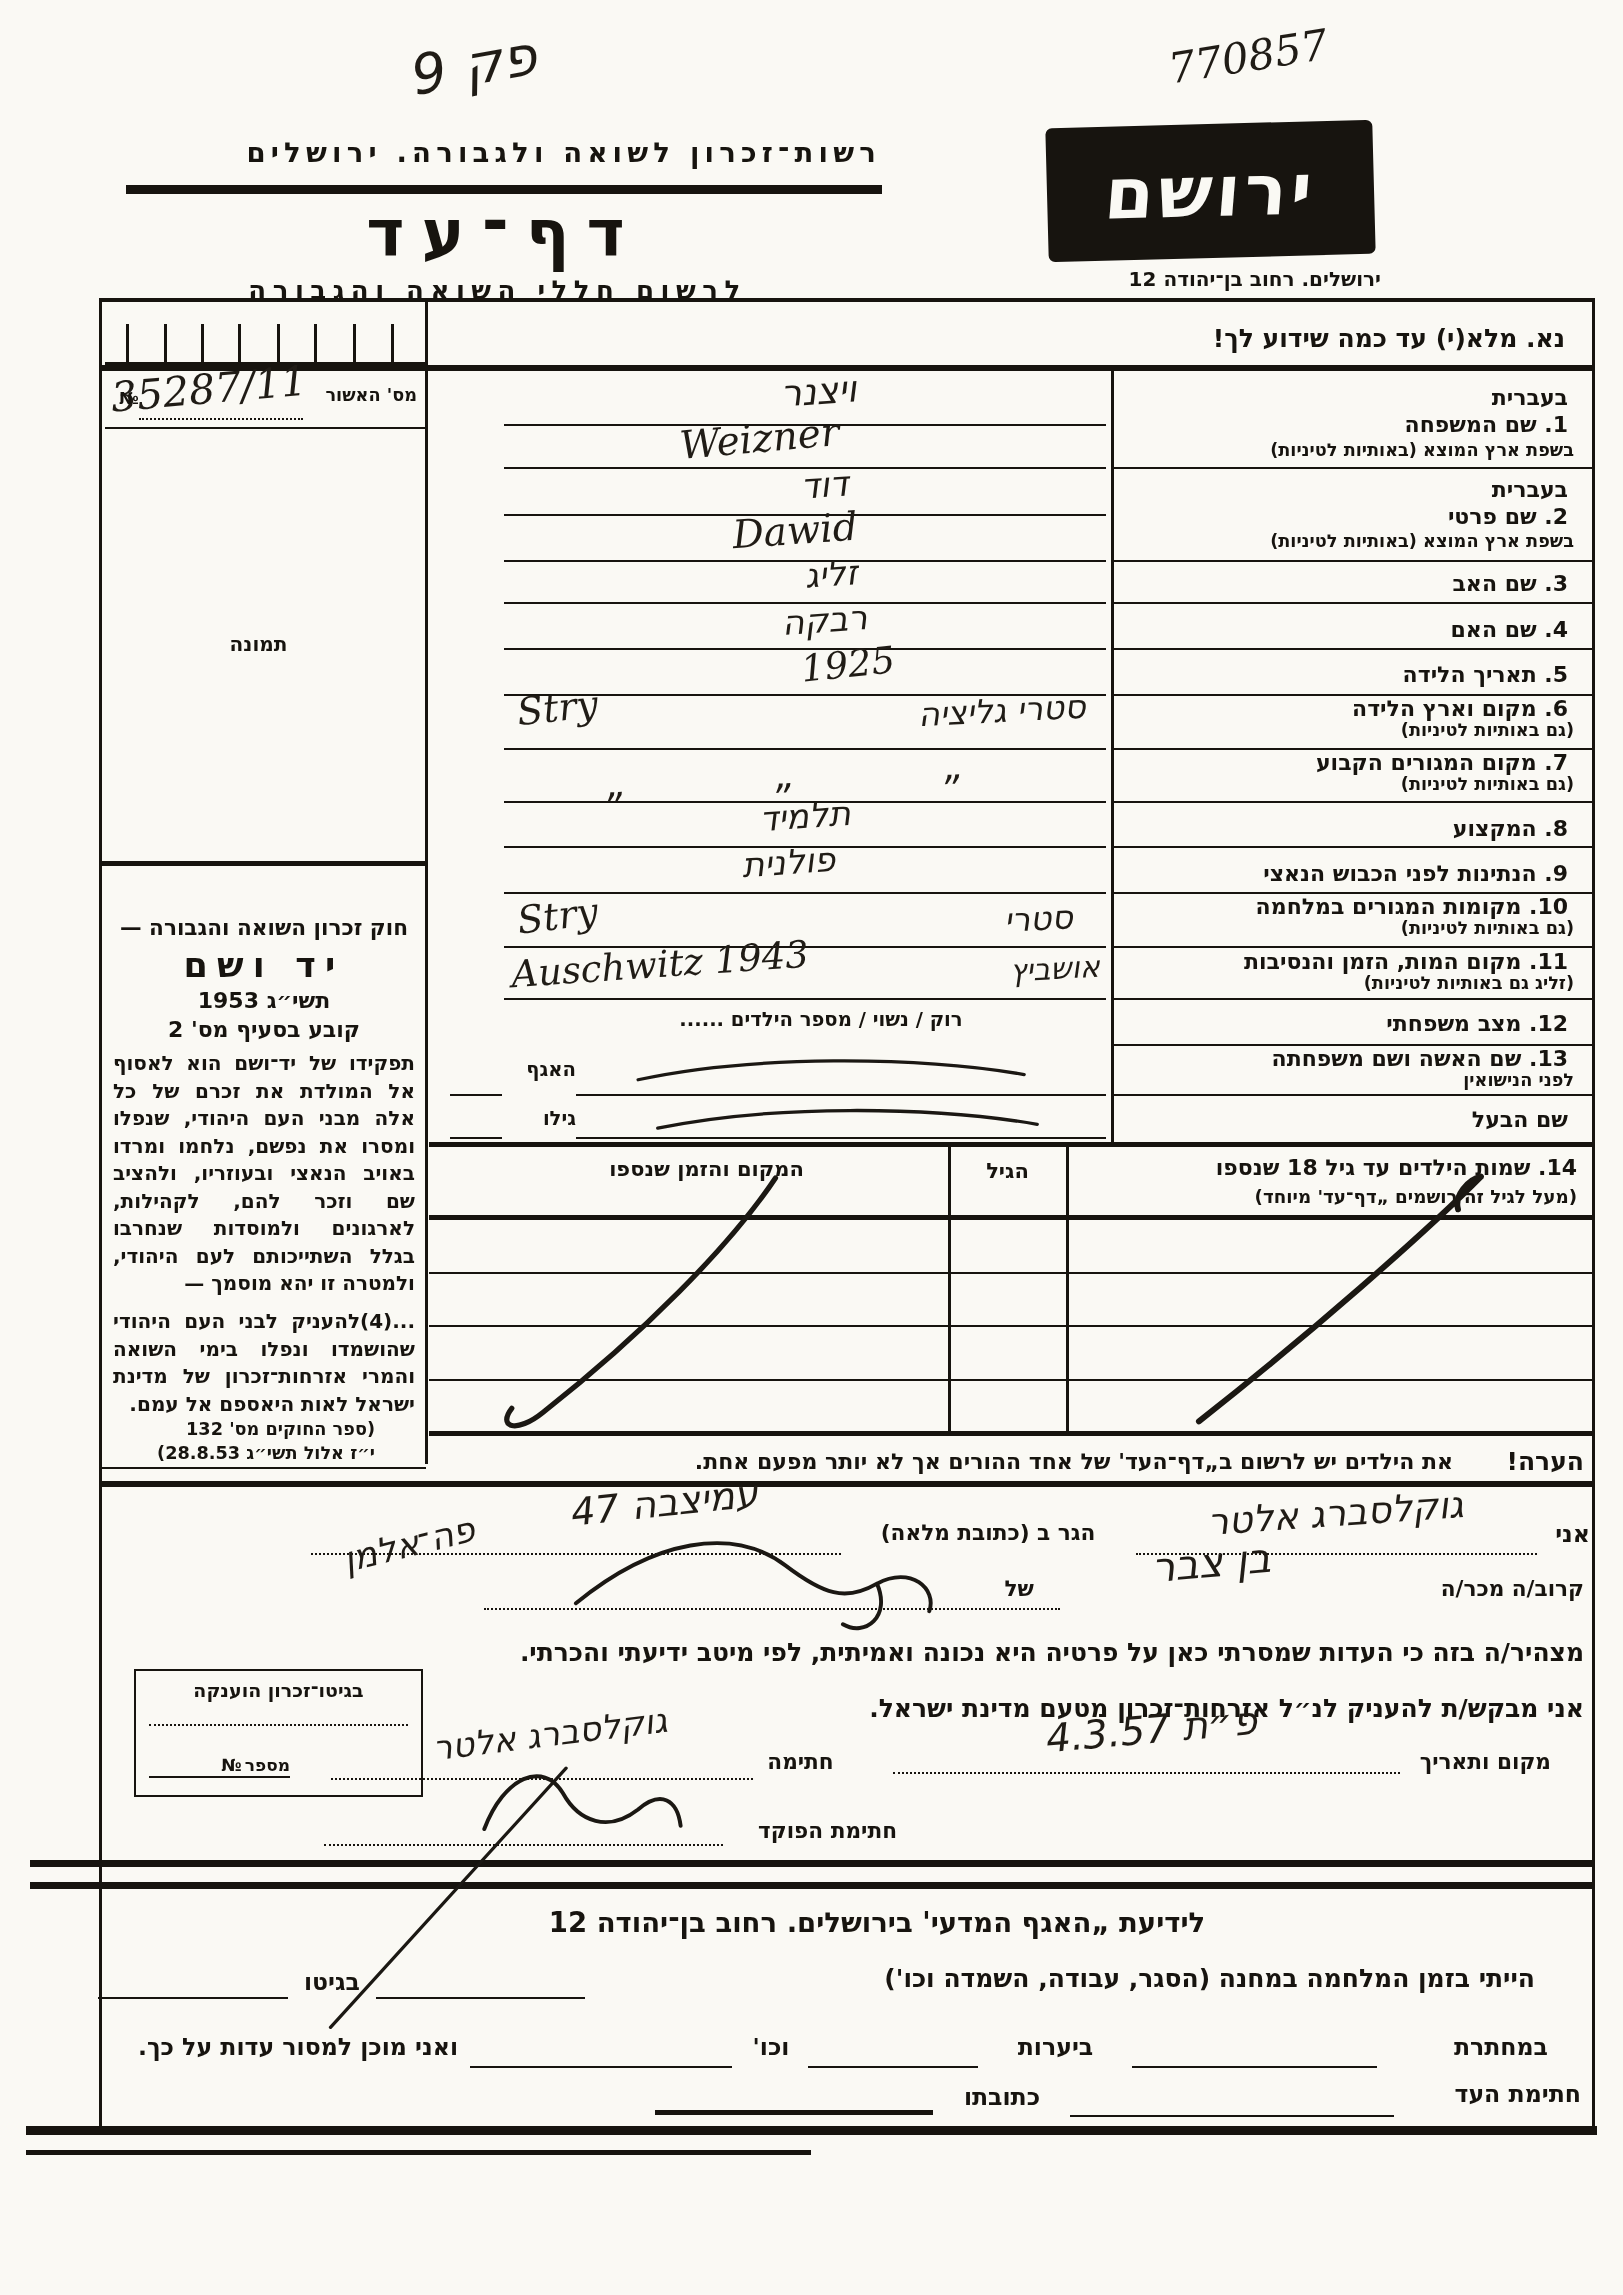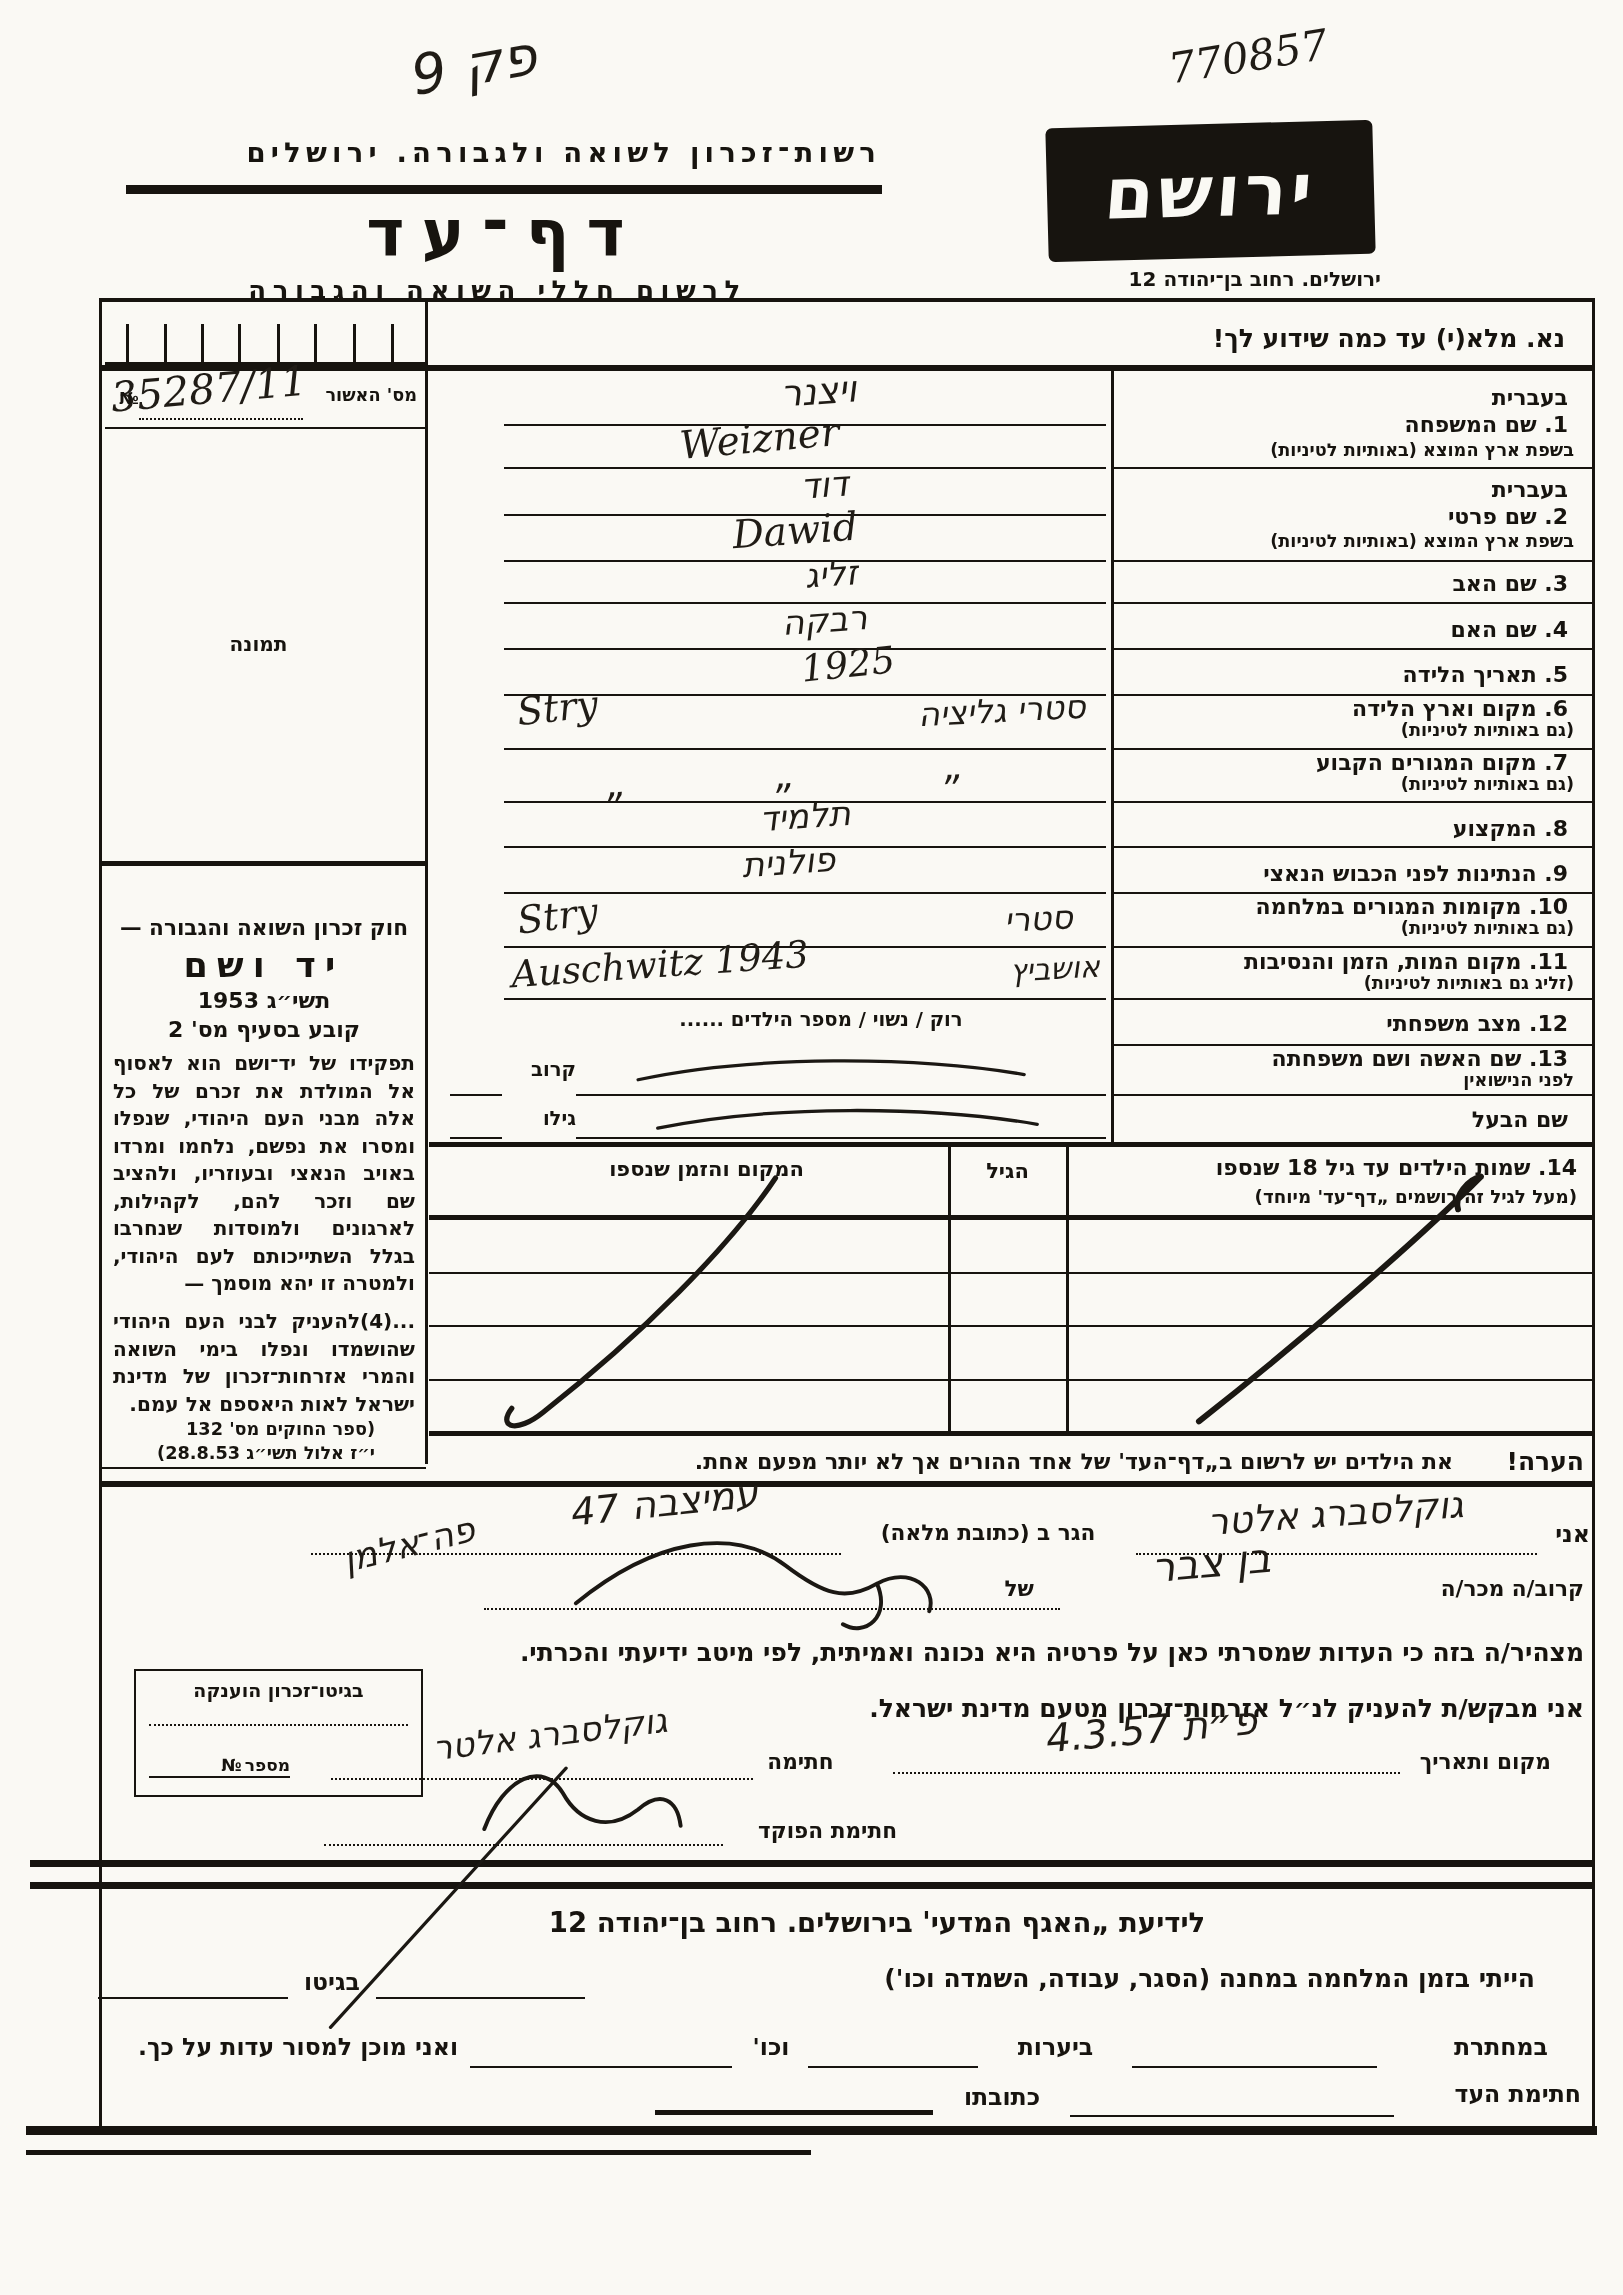--- a/index.html
+++ b/index.html
@@ -171,21 +171,21 @@
     <span class="hwl" style="font-size:38px;transform:rotate(-7deg);">Stry</span>
   </div>
 
   <div class="abs flexv" style="left:511px;top:943px;width:589px;">
     <span class="hw" style="font-size:30px;transform:rotate(-3deg);">אושביץ</span>
     <span class="hwl" style="font-size:37px;transform:rotate(-4deg);">Auschwitz 1943</span>
   </div>
 
   <div class="abs pr ct" style="left:556px;top:1008px;width:530px;font-size:19.6px;">רוק / נשוי / מספר הילדים ......</div>
 
-  <div class="abs pr" style="left:511px;top:1058px;width:65px;font-size:19.6px;">קרוב</div>
+  <div class="abs pr" style="left:511px;top:1058px;width:65px;font-size:19.6px;">האגף</div>
   <div class="abs pr" style="left:511px;top:1107px;width:65px;font-size:19.6px;">גילו</div>
 
   <div class="abs thick" style="left:429px;top:1142px;width:1165px;height:4.6px;"></div>
   <div class="abs pr rt" style="left:1080px;top:1155px;width:497px;font-size:22px;">14. שמות הילדים עד גיל 18 שנספו</div>
   <div class="abs pr rt" style="left:1080px;top:1186px;width:497px;font-size:18.3px;text-align:right;">(מעל לגיל זה רושמים „דף־עד' מיוחד)</div>
   <div class="abs pr ct" style="left:950px;top:1159px;width:115px;font-size:21px;">הגיל</div>
   <div class="abs pr ct" style="left:471px;top:1157px;width:471px;font-size:21px;">המקום והזמן שנספו</div>
   <div class="abs thick" style="left:429px;top:1215px;width:1165px;height:4.6px;"></div>
   <div class="abs thin" style="left:429px;top:1269px;width:1165px;height:2.6px;"></div>
   <div class="abs thin" style="left:429px;top:1322px;width:1165px;height:2.6px;"></div>

